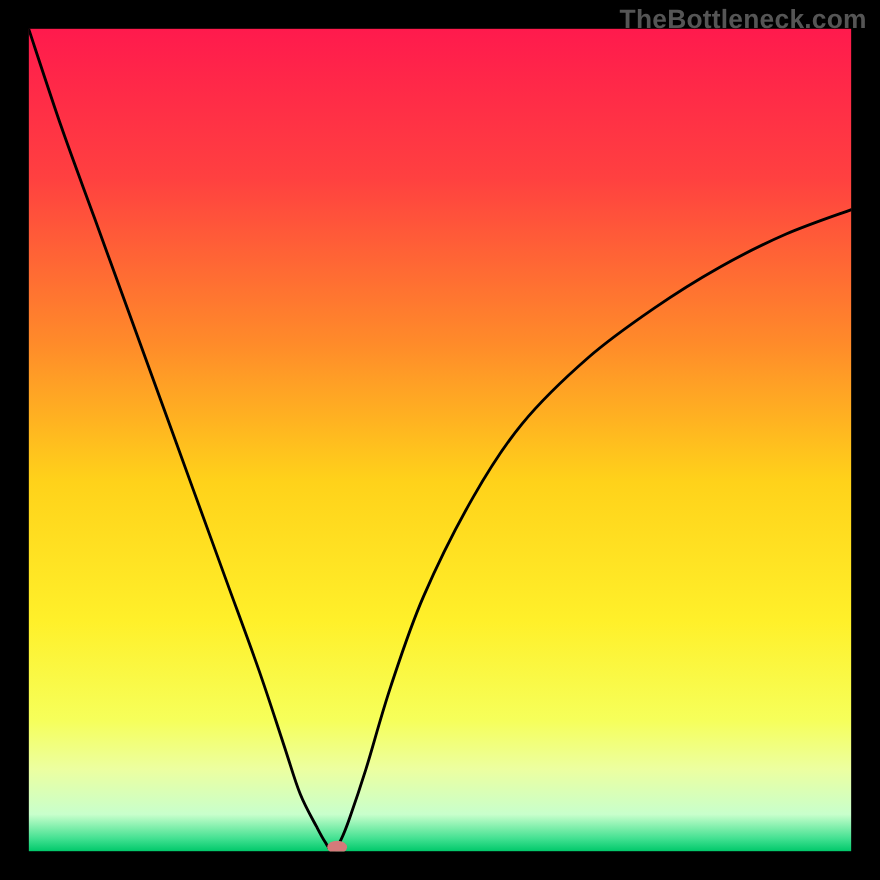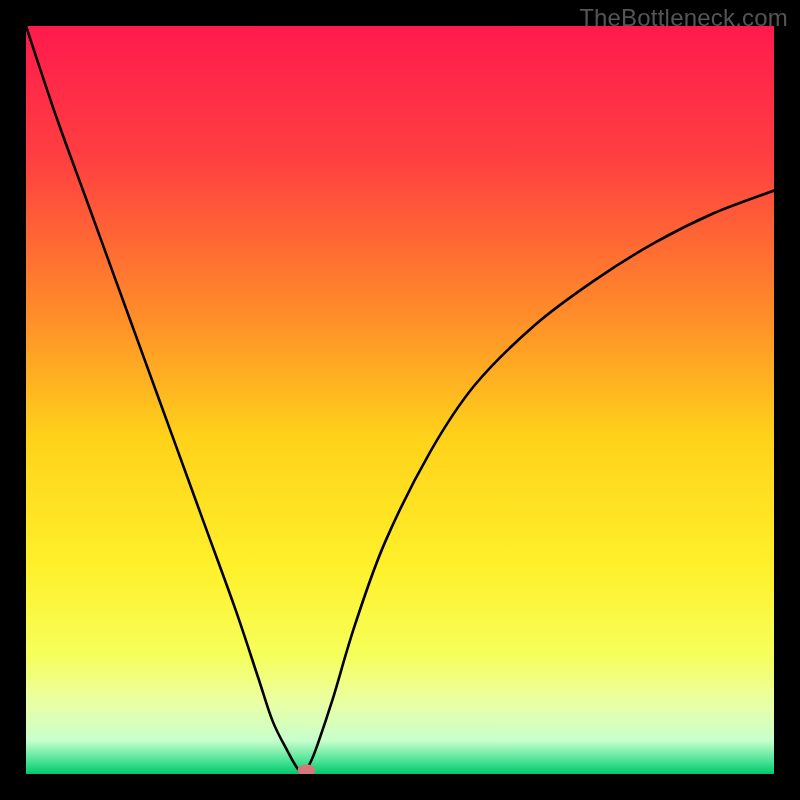--- a/index.html
+++ b/index.html
@@ -25,21 +25,21 @@
     top: 0;
     width: 748px;
     height: 748px;
   }
   .watermark {
     position: absolute;
     top: 4px;
     right: 12px;
     color: #555;
     font-size: 24px;
-    font-weight: 400;
+    font-weight: 700;
     letter-spacing: 0.2px;
     user-select: none;
   }
   svg { display: block; }
 </style>
 </head>
 <body>
 
 <div class="frame">
   <svg class="plot-area" viewBox="0 0 748 748" preserveAspectRatio="none">

